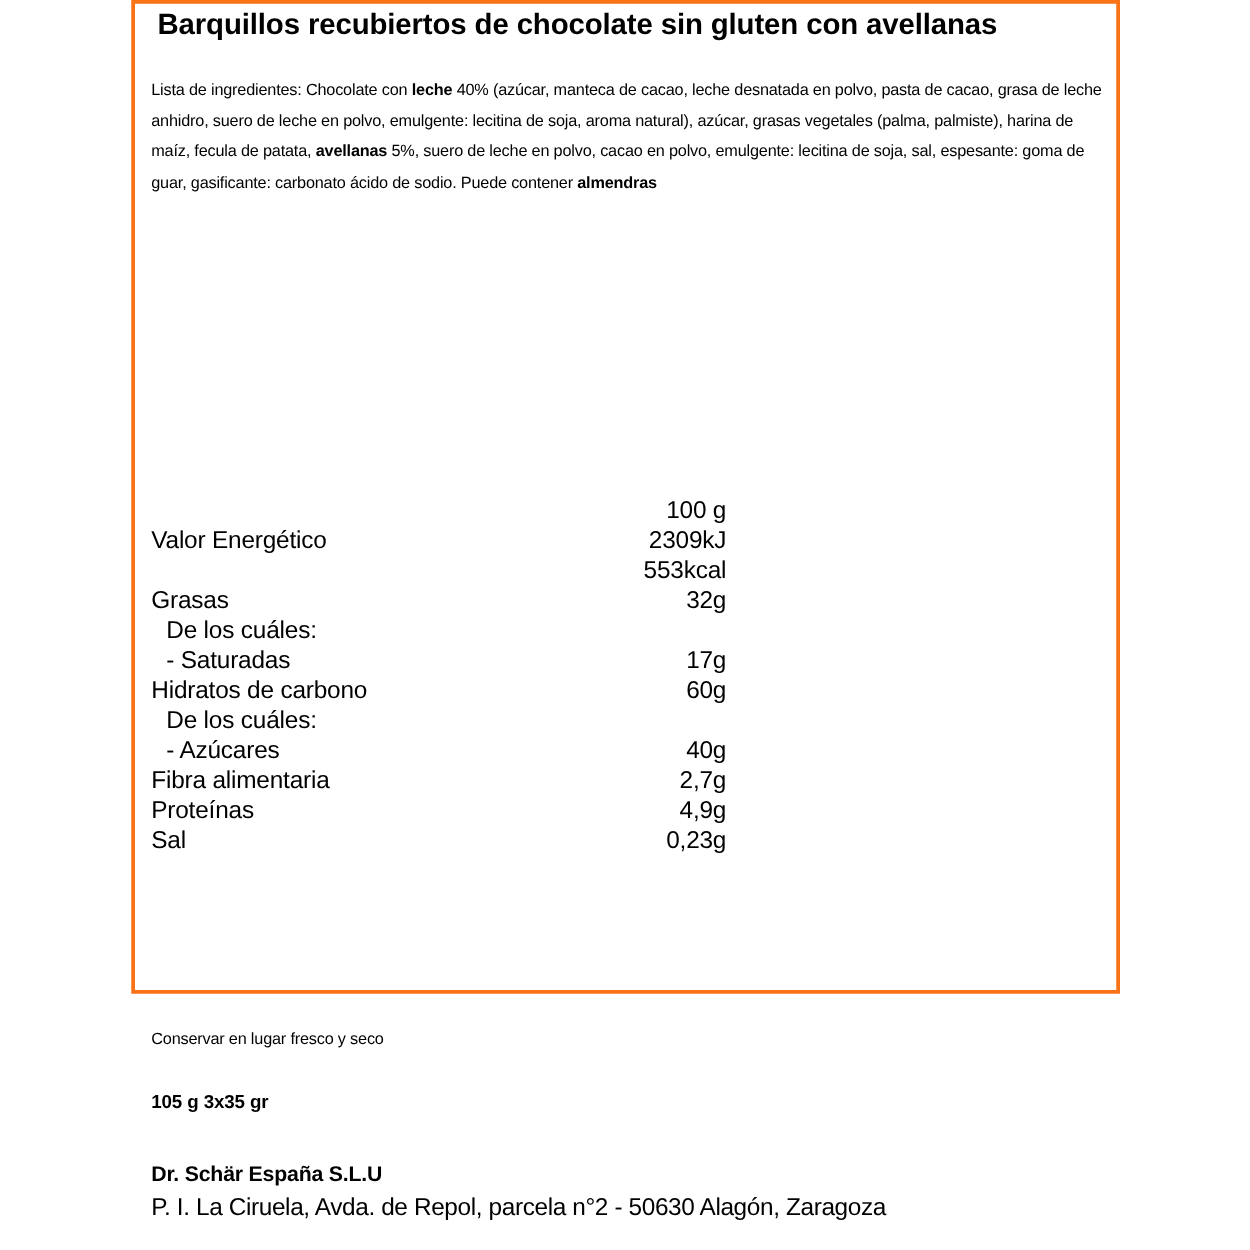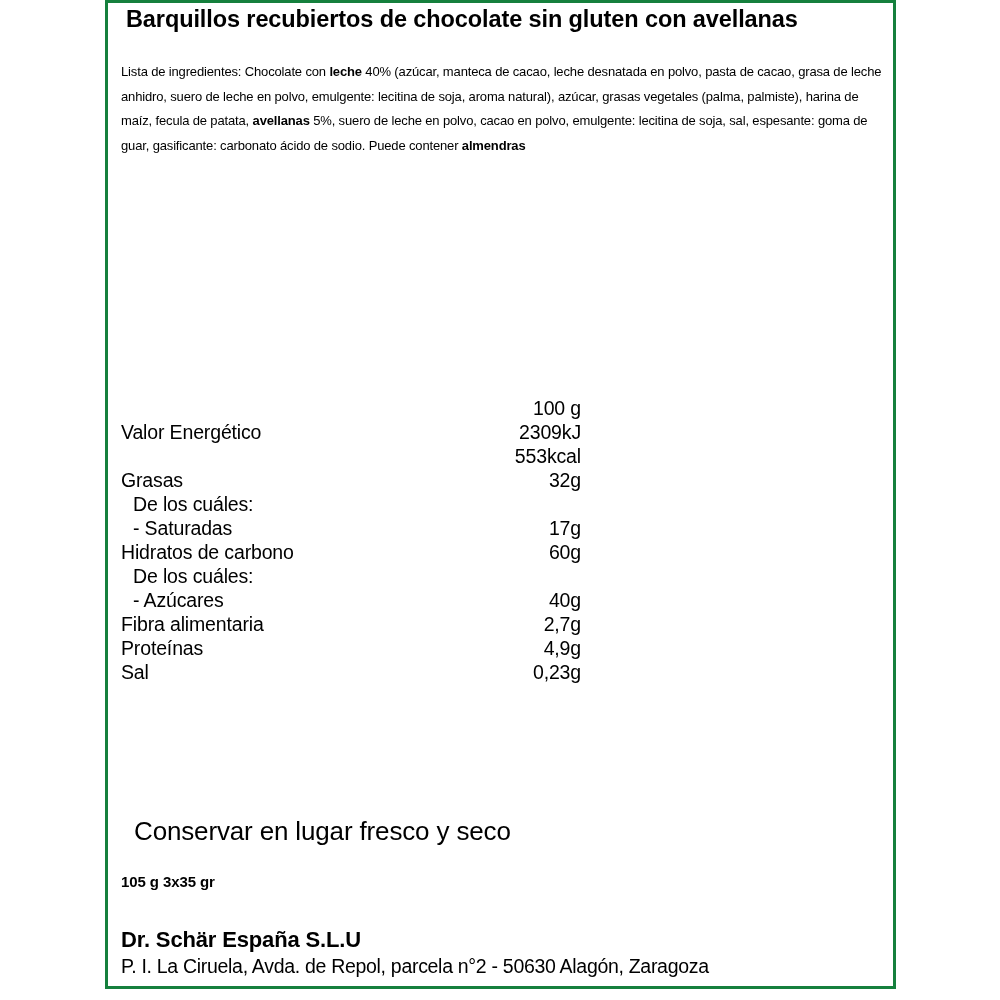--- a/index.html
+++ b/index.html
@@ -13,22 +13,22 @@
     font-family: "Liberation Sans", sans-serif;
     color: #000000;
     overflow: hidden;
   }
 
   #label-frame {
     position: absolute;
     left: 105px;
     top: 0px;
     width: 791px;
-    height: 989px;
-    border: 3px solid #15803d;
+    height: 795px;
+    border: 3px solid #f97316;
     box-sizing: border-box;
     background: #ffffff;
   }
 
   .inner {
     position: relative;
     width: 100%;
     height: 100%;
   }
 
@@ -87,41 +87,40 @@
     white-space: nowrap;
   }
   .nrow.indent1 .nlabel { left: 25px; }
   .nrow.indent2 .nlabel { left: 25px; }
 
   
   #storage-note {
     position: absolute;
     left: 13px;
     top: 816px;
-    font-size: 26px;
-    line-height: 24px;
-    letter-spacing: -0.15px;
-    white-space: nowrap;
-    margin-left: 13px;
+    font-size: 13px;
+    line-height: 24px;
+    letter-spacing: -0.15px;
+    white-space: nowrap;
   }
   #net-weight {
     position: absolute;
     left: 13px;
     top: 866px;
     font-size: 15px;
     font-weight: bold;
     line-height: 26px;
     letter-spacing: -0.1px;
     white-space: nowrap;
   }
   #company-name {
     position: absolute;
     left: 13px;
     top: 925px;
-    font-size: 22px;
+    font-size: 17px;
     font-weight: bold;
     line-height: 24px;
     letter-spacing: -0.15px;
     white-space: nowrap;
   }
   #company-address {
     position: absolute;
     left: 13px;
     top: 951px;
     font-size: 19.5px;

